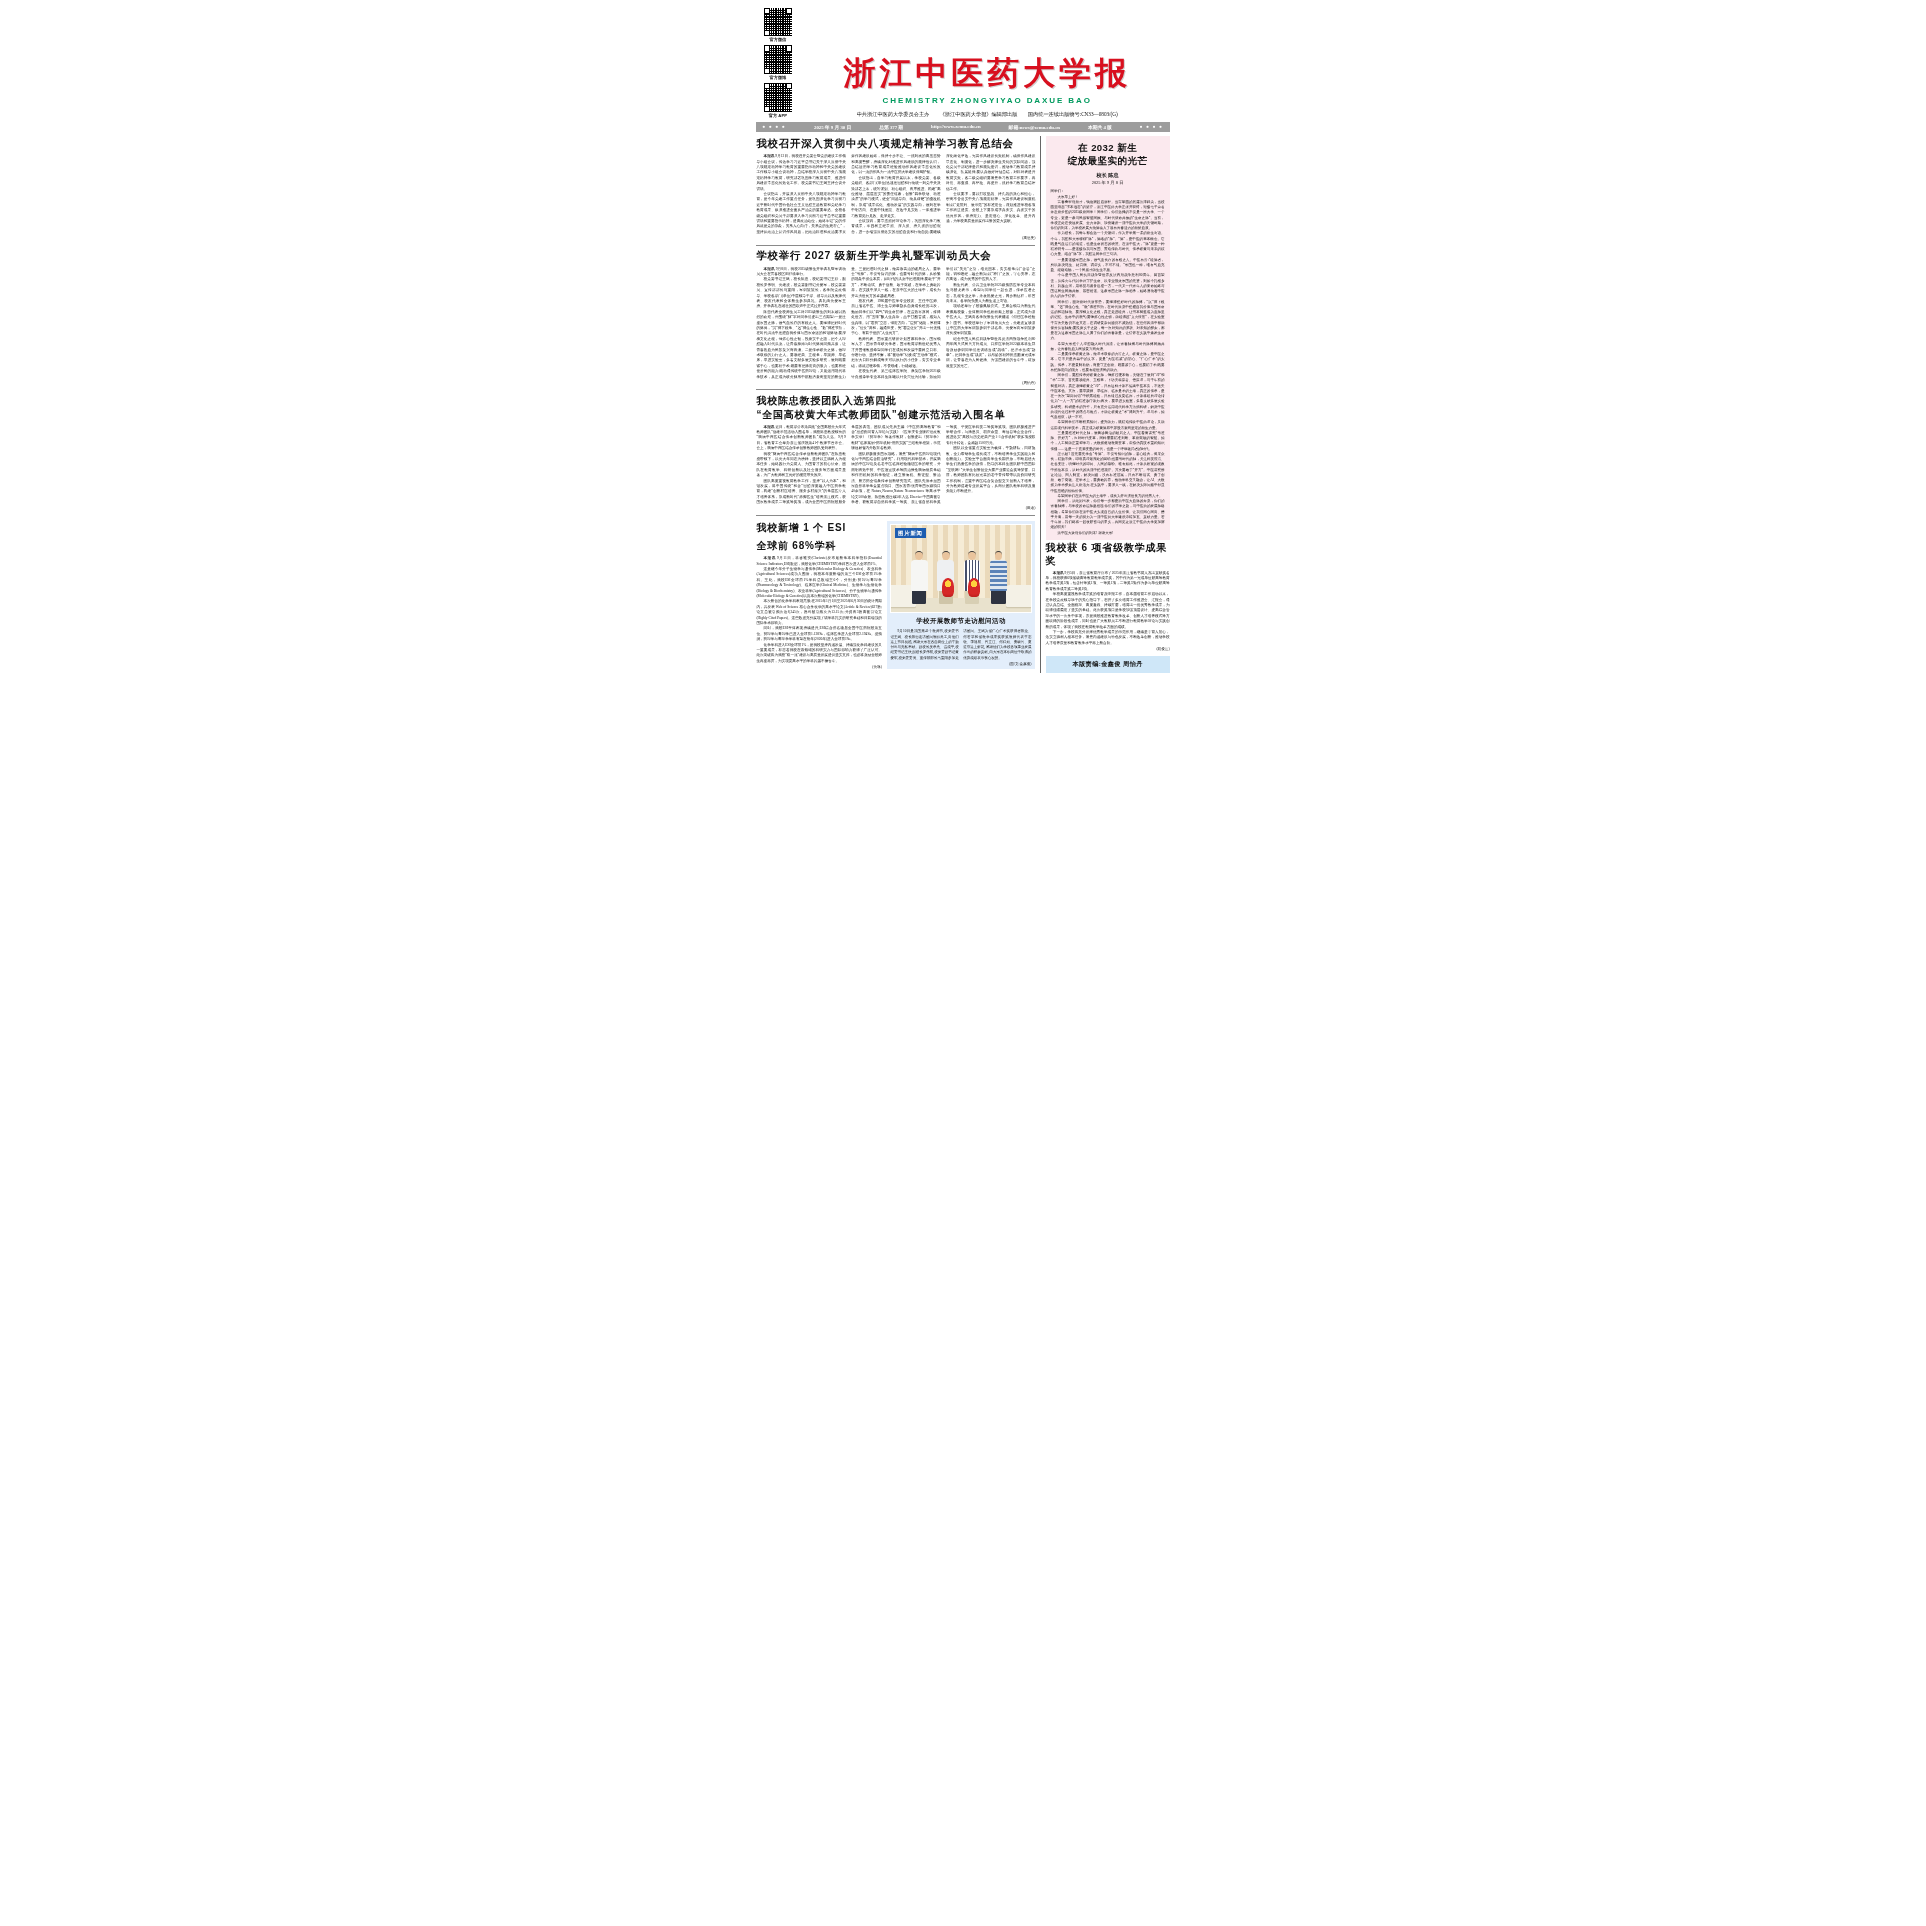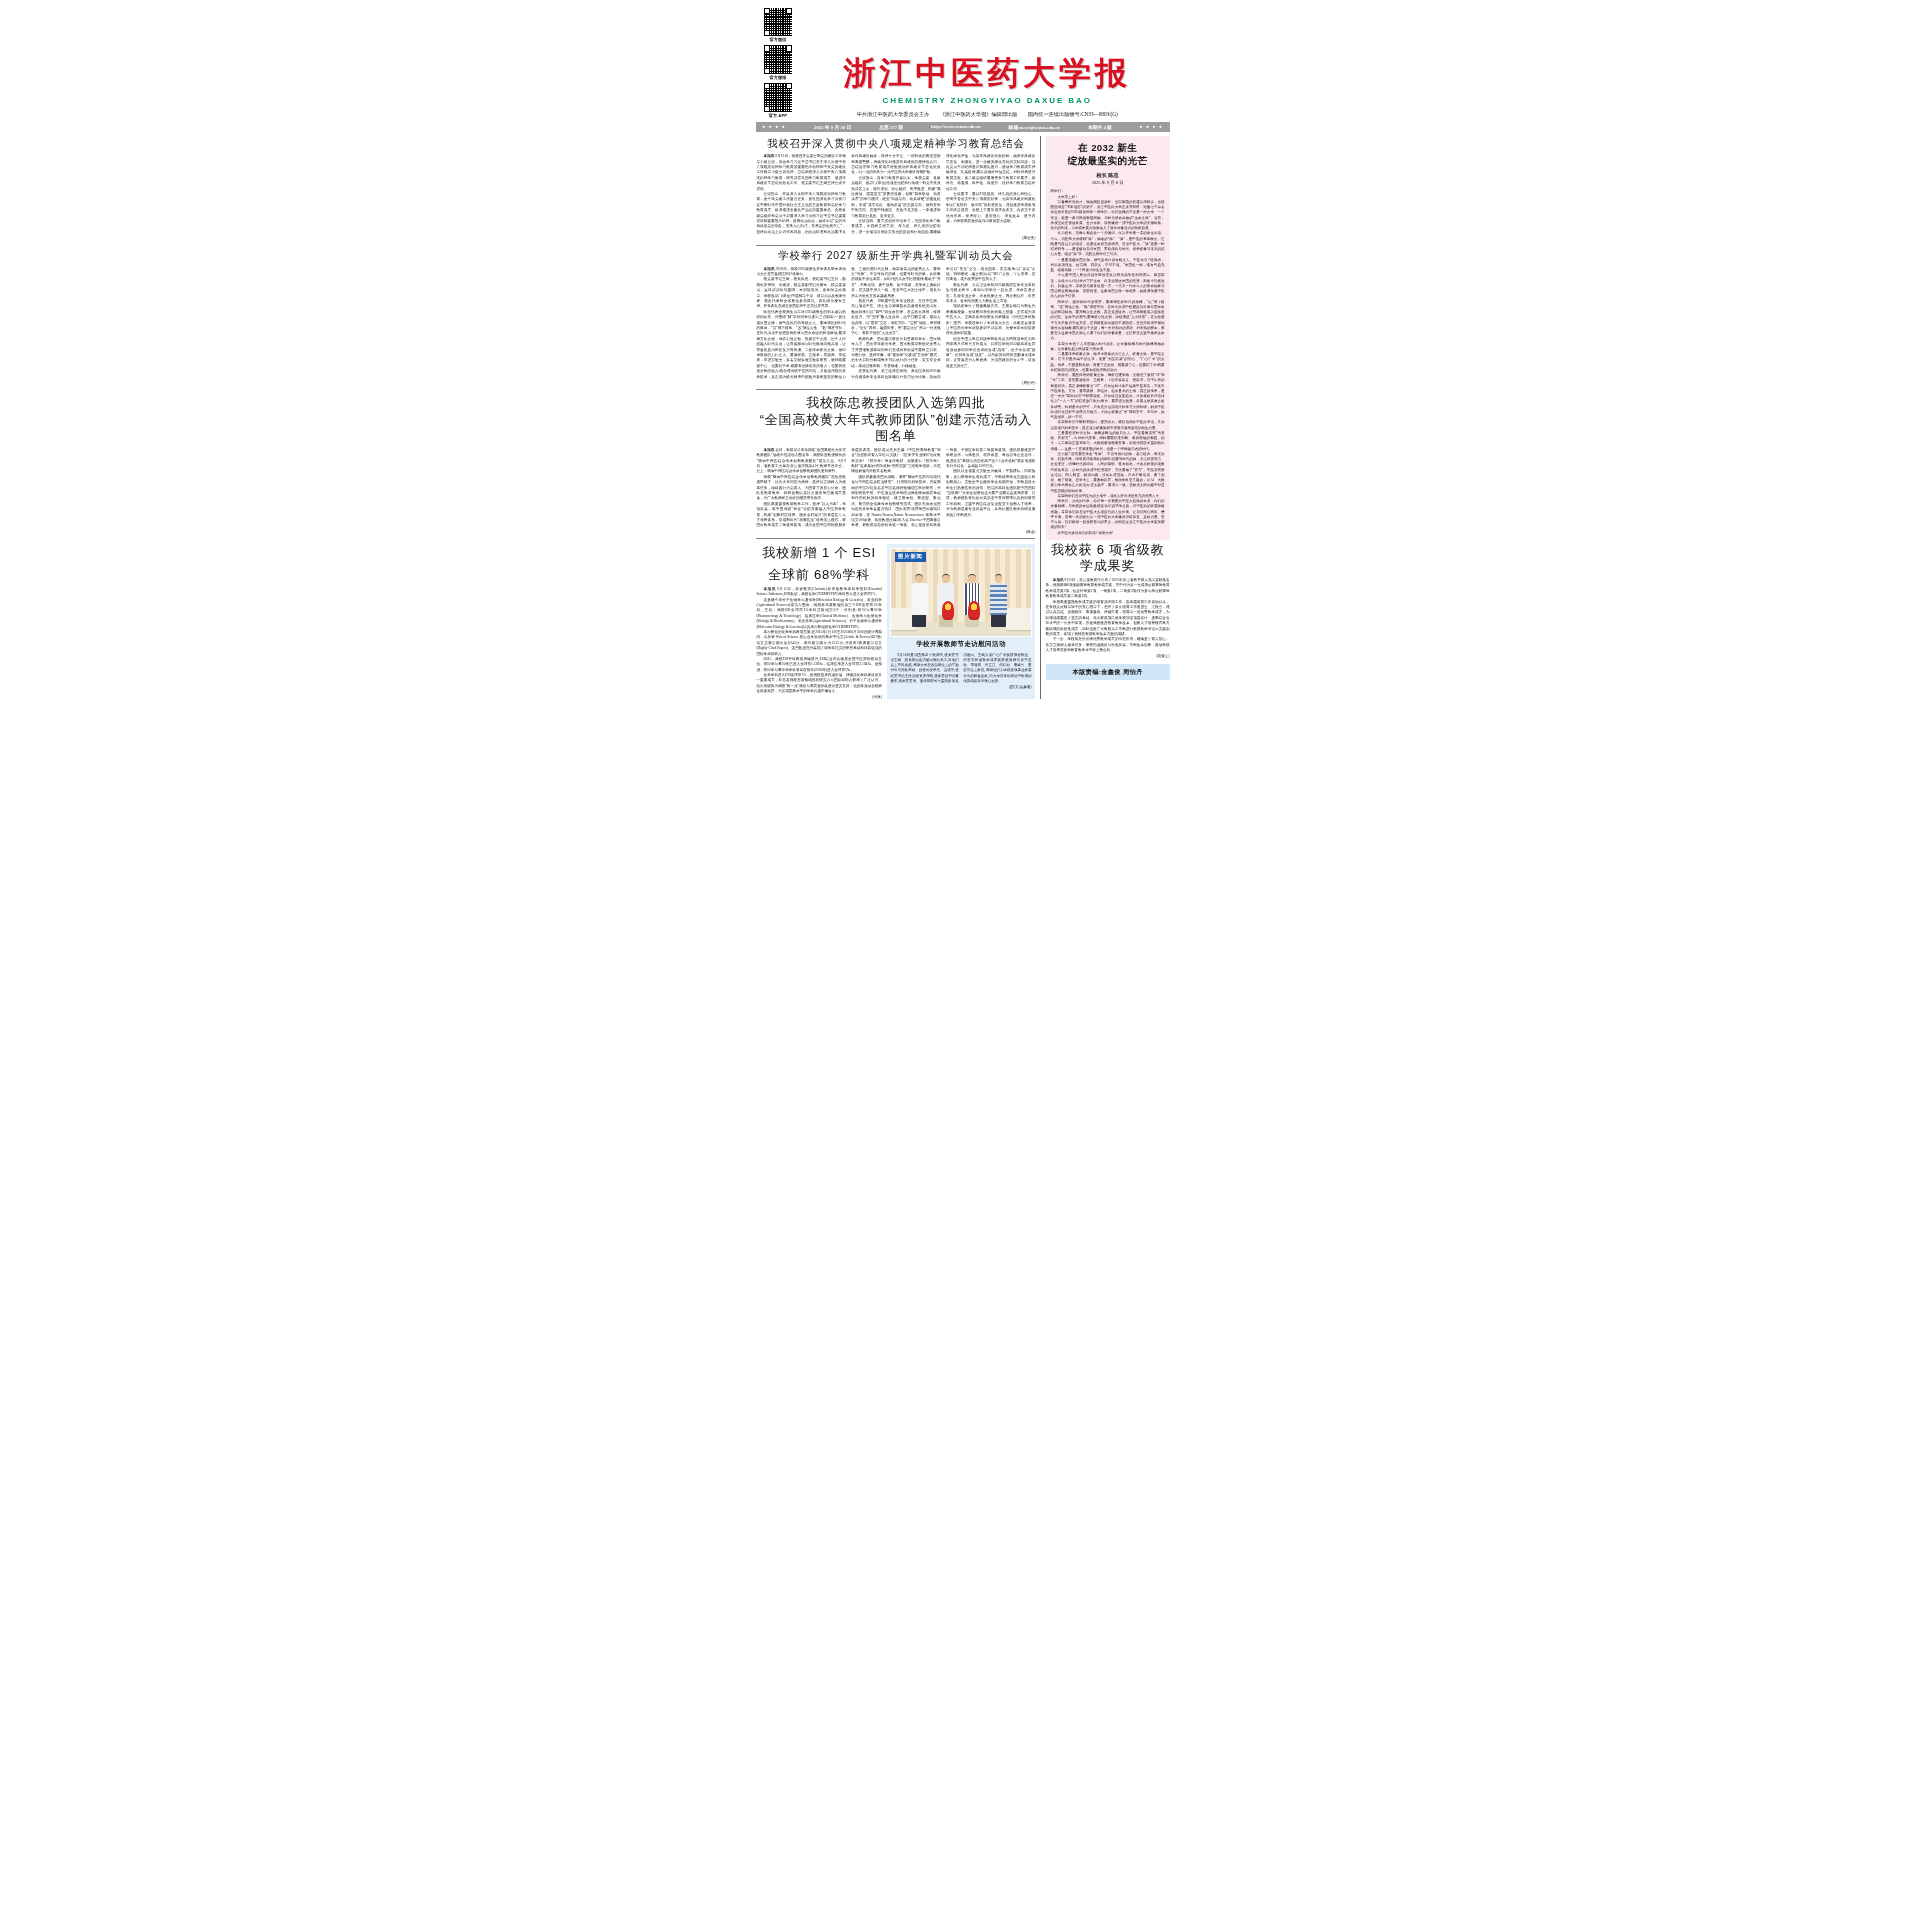--- a/index.html
+++ b/index.html
@@ -30,24 +30,24 @@
       font-size:4.8px;display:flex;justify-content:space-between;align-items:center;
       padding:1.9px 6.2px;font-family:"Liberation Serif",serif;}
   .datebar span{white-space:nowrap;}
   .dots{letter-spacing:1.2px;}
 
   
   .main{display:flex;gap:0;margin-top:4.6px;align-items:stretch;}
   .left-zone{flex:1;min-width:0;padding-right:4.6px;}
   .sidebar{width:124px;flex:0 0 auto;border-left:0.4px solid #666;padding-left:4.6px;}
 
-  .headline{font-family:"Liberation Sans",sans-serif;font-weight:normal;text-align:center;
+  .headline{font-family:"Liberation Sans",sans-serif;font-weight:bold;
       letter-spacing:0.8px;margin:1.5px 0 3.9px;line-height:1.22;}
   .h-lg{font-size:10.4px;}
-  .h-md{font-size:13px;}
+  .h-md{font-size:10px;}
   .rule{border-top:0.4px solid #8a8a8a;margin:4.6px 0;}
 
   .cols-3{columns:3;column-gap:5.4px;}
   .cols-2{columns:2;column-gap:4.6px;}
   .body-text{font-size:3.6px;line-height:1.5;text-align:justify;}
   .para{margin:0;text-indent:2em;}
   .para b{font-family:"Liberation Sans",sans-serif;}
   .byline{margin:0.8px 0 0;text-align:right;font-size:3.6px;}
 
   

